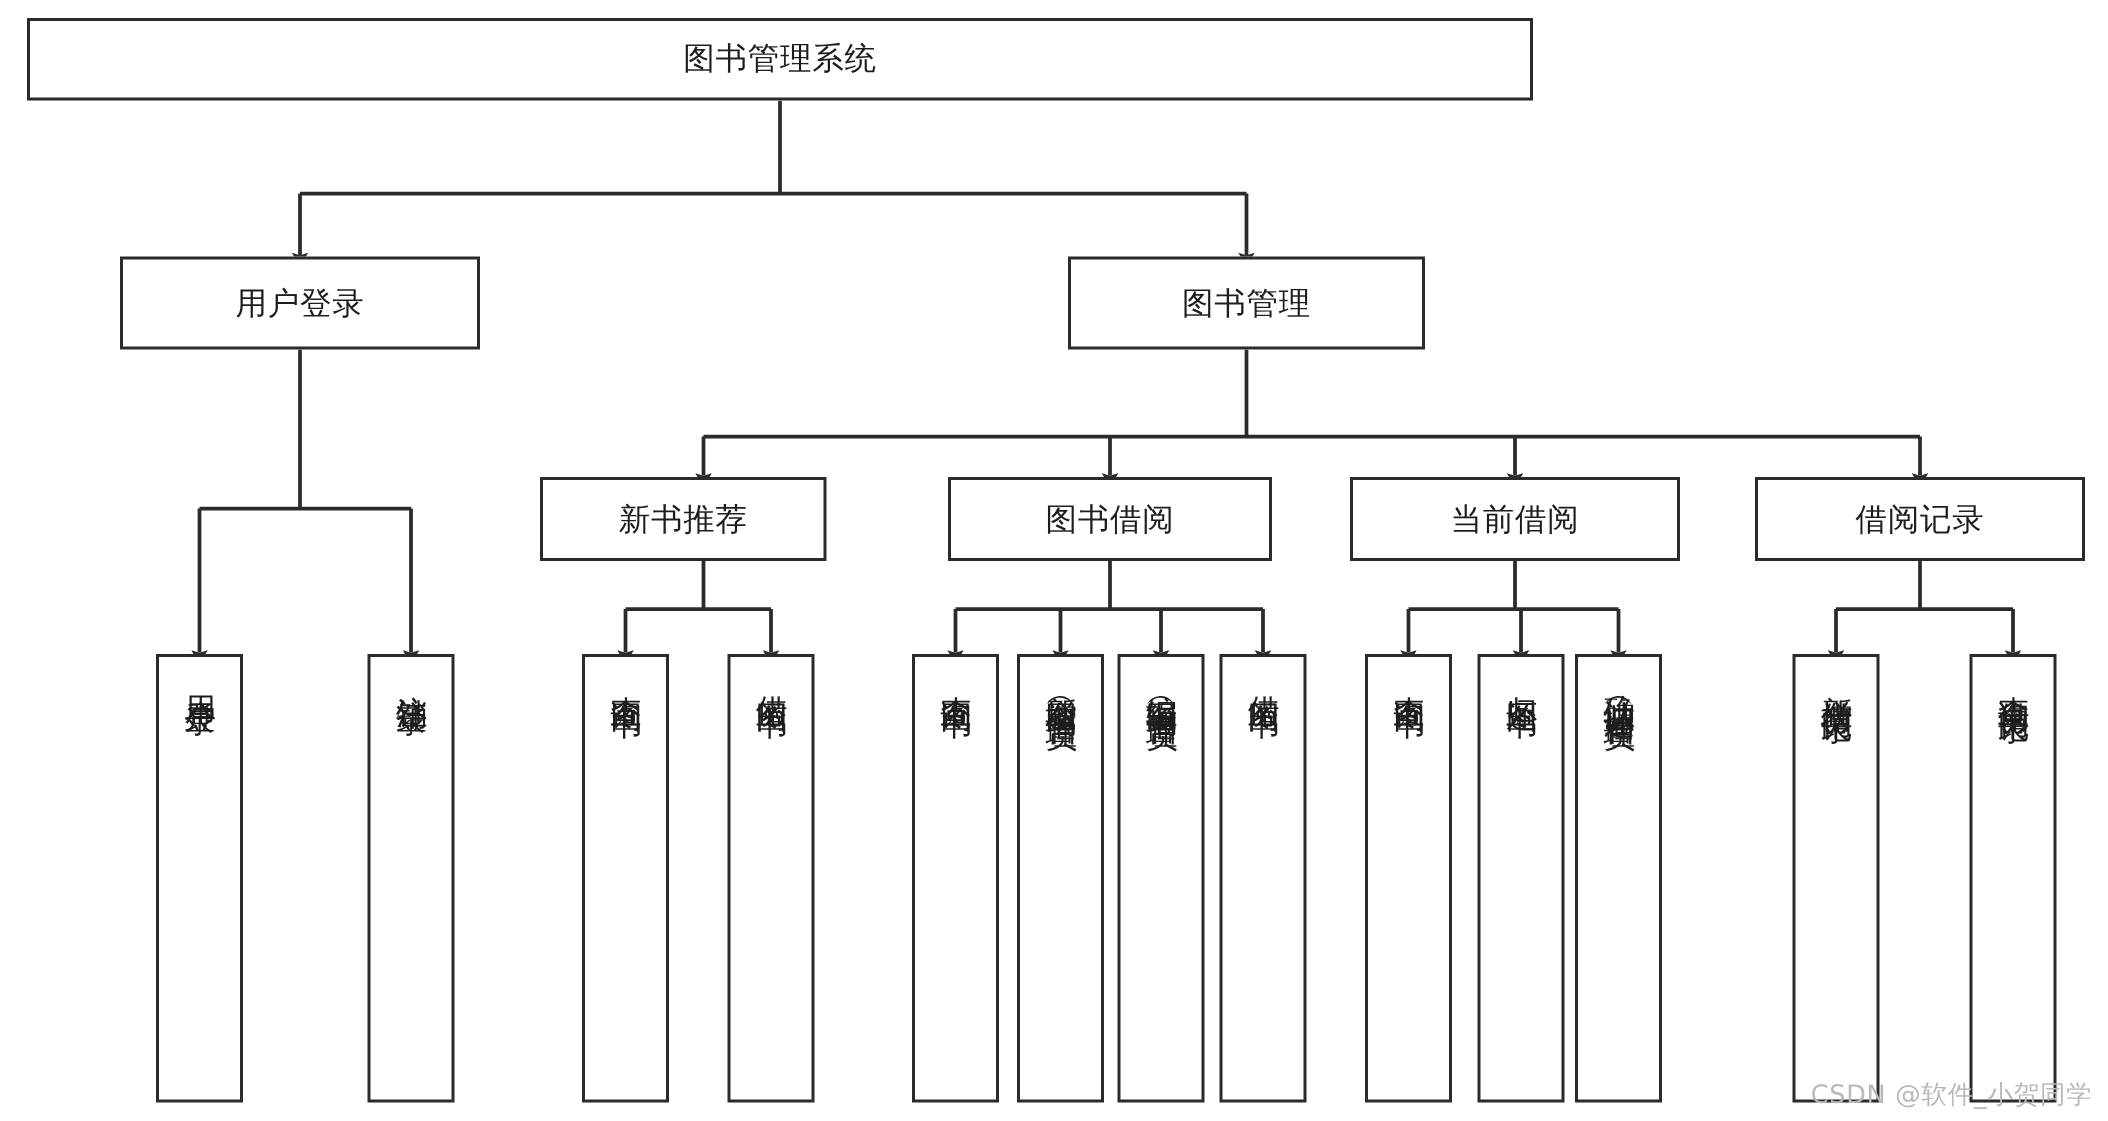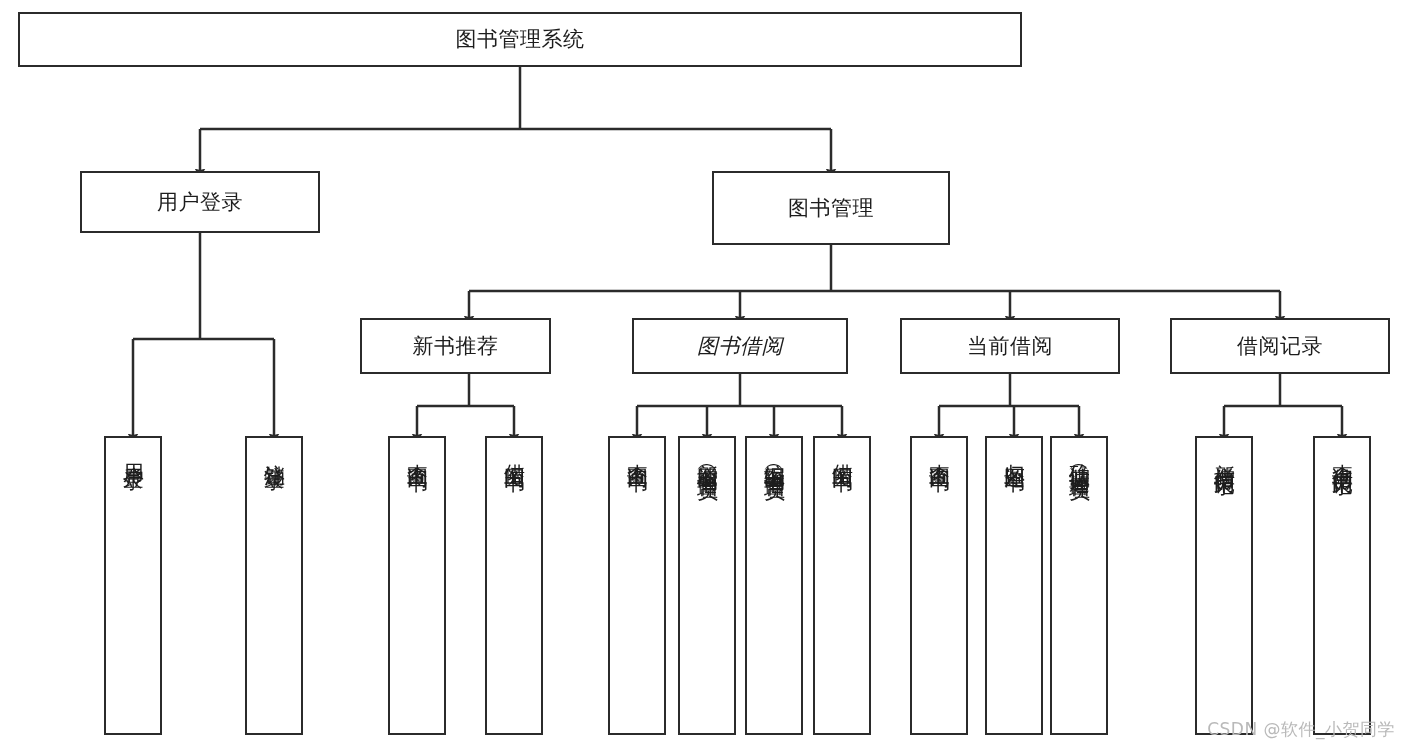--- a/index.html
+++ b/index.html
@@ -116,27 +116,27 @@
       </g>
   </svg>
 
   <div id="node-layer">
       <div class="node" style="left: 18px; top: 12px; width: 1004px; height: 55px;">
         <span class="label">图书管理系统</span>
       </div>
       <div class="node" style="left: 80px; top: 171px; width: 240px; height: 62px;">
         <span class="label">用户登录</span>
       </div>
-      <div class="node" style="left: 712px; top: 171px; width: 238px; height: 74px;">
+      <div class="node" style="left: 712px; top: 171px; width: 238px; height: 62px;">
         <span class="label">图书管理</span>
       </div>
       <div class="node" style="left: 360px; top: 318px; width: 191px; height: 56px;">
         <span class="label">新书推荐</span>
       </div>
-      <div class="node" style="left: 632px; top: 318px; width: 216px; height: 56px; font-style: italic;">
+      <div class="node" style="left: 632px; top: 318px; width: 216px; height: 56px;">
         <span class="label">图书借阅</span>
       </div>
       <div class="node" style="left: 900px; top: 318px; width: 220px; height: 56px; justify-content: center;">
         <span class="label">当前借阅</span>
       </div>
       <div class="node" style="left: 1170px; top: 318px; width: 220px; height: 56px; text-align: center;">
         <span class="label">借阅记录</span>
       </div>
       <div class="node vertical" style="left: 104px; top: 436px; width: 58px; height: 299px;">
         <span class="label">用户登录</span>

